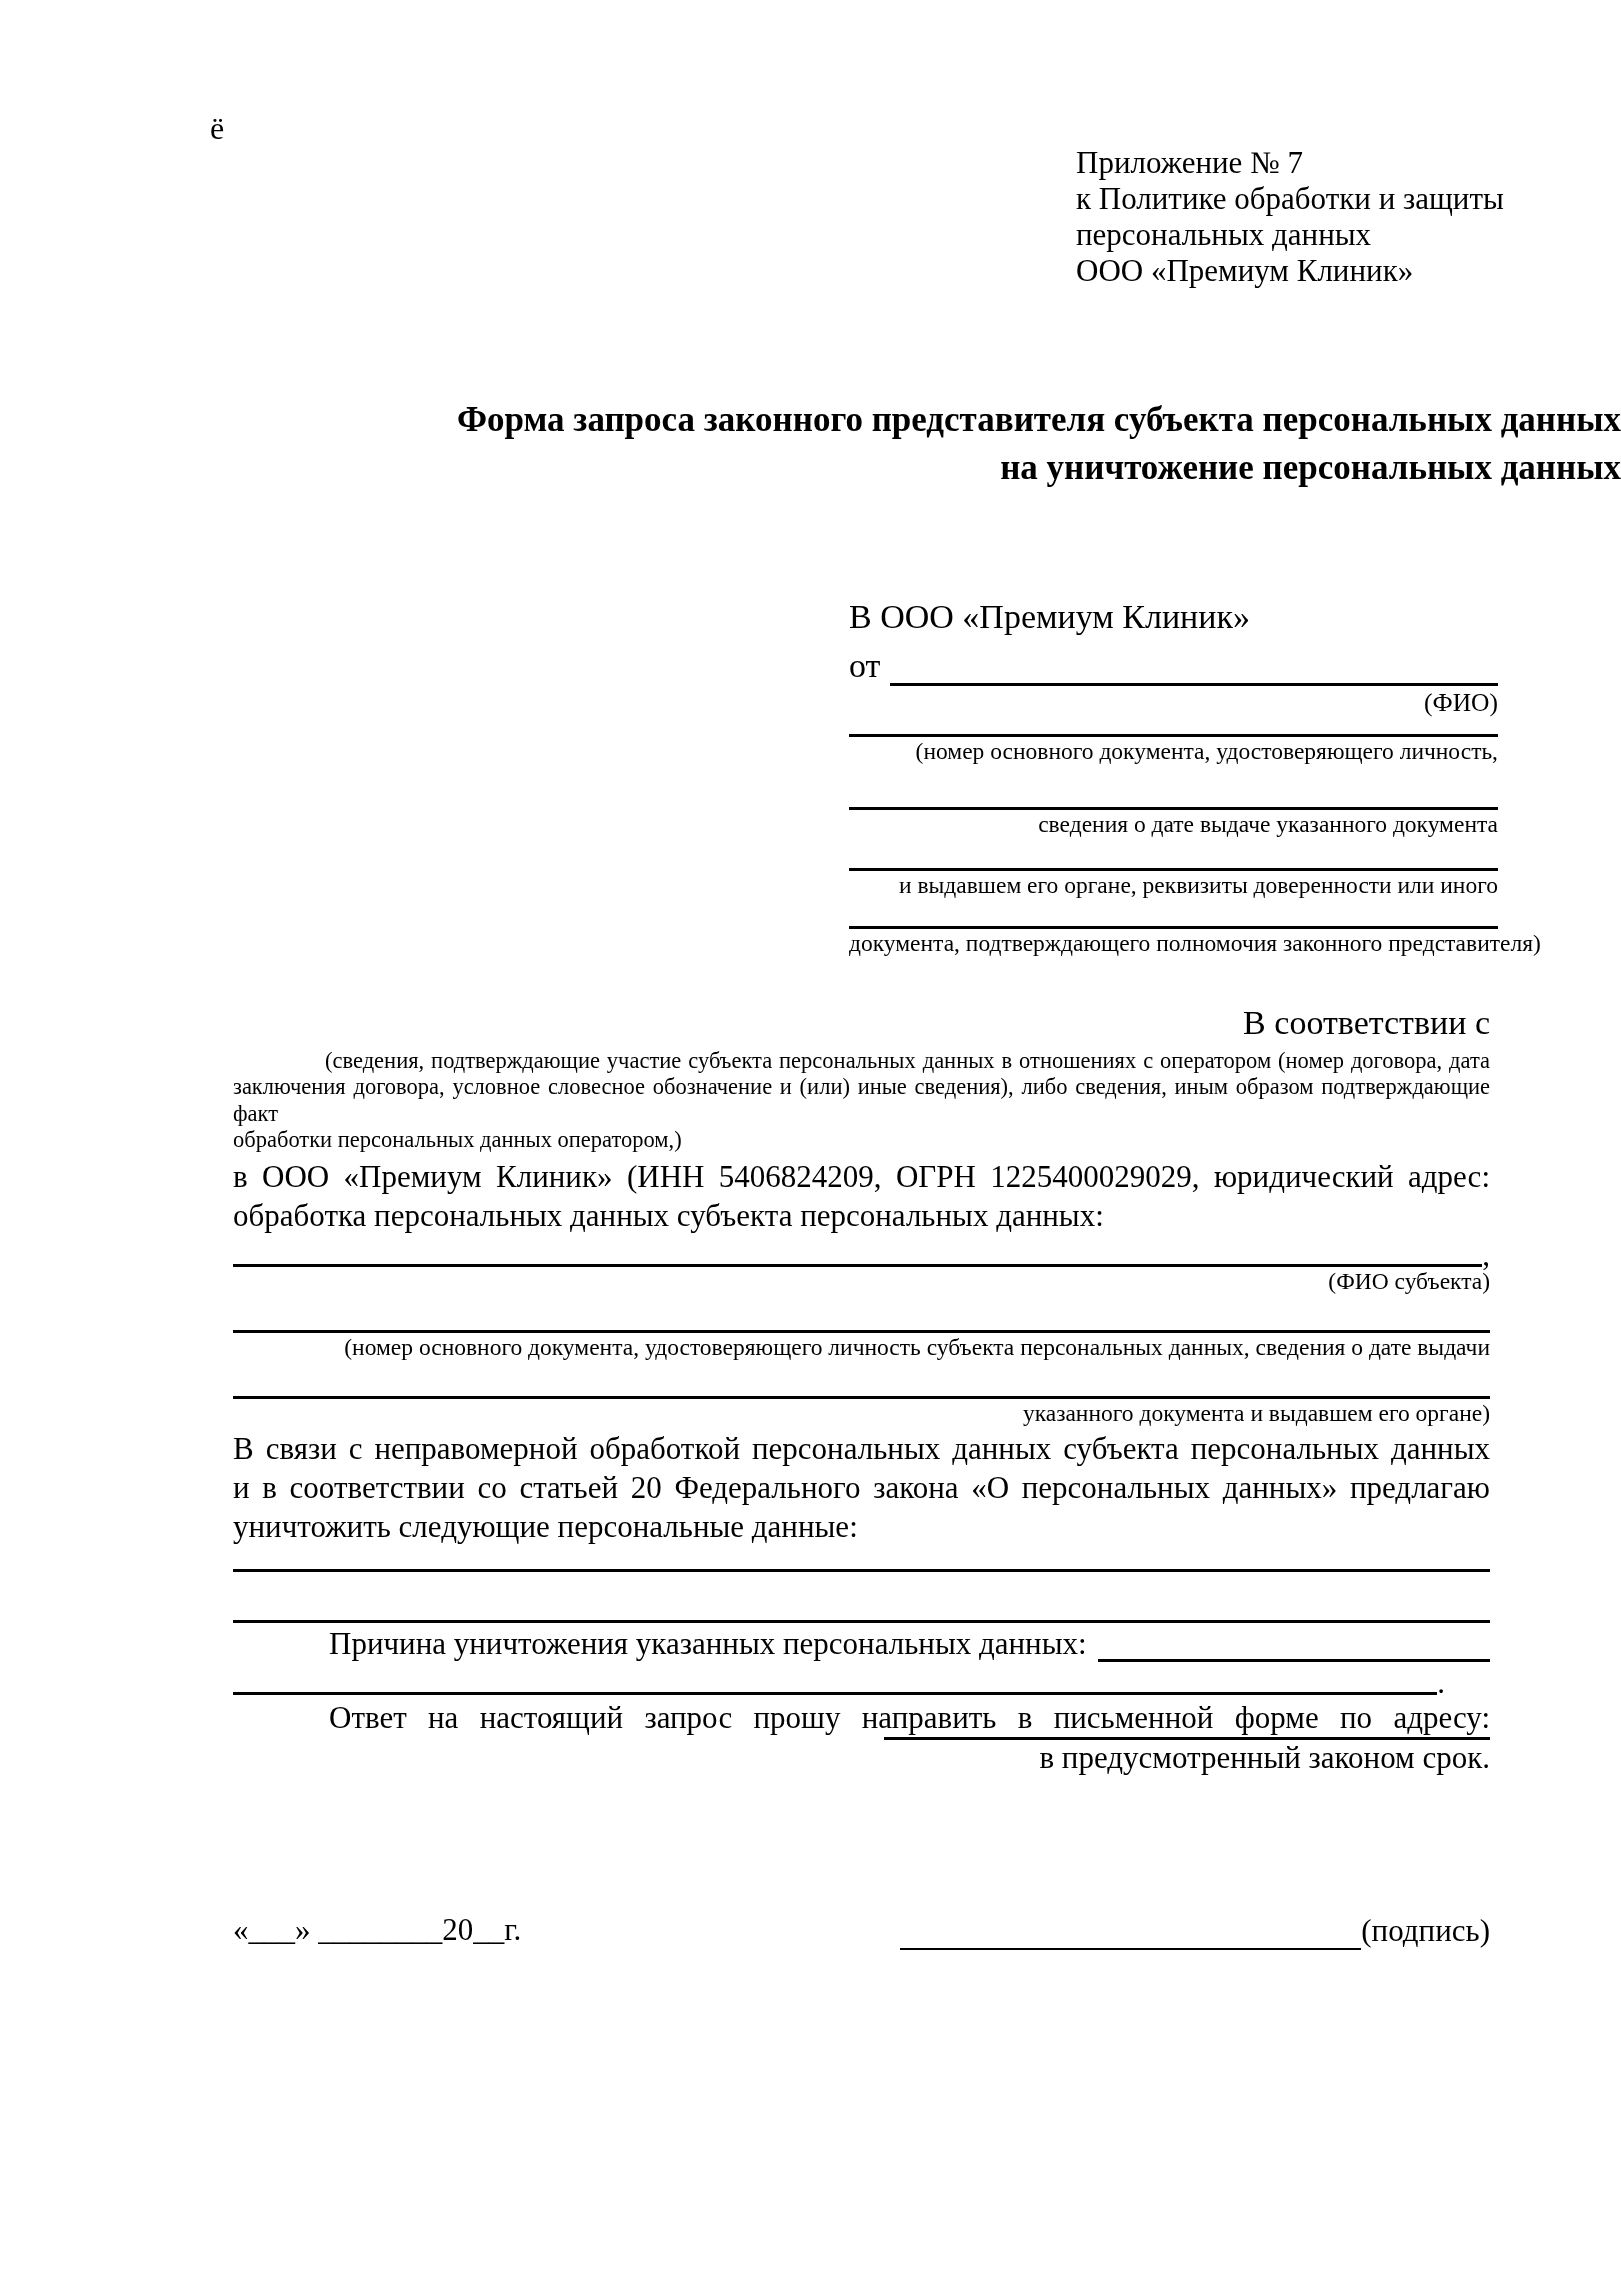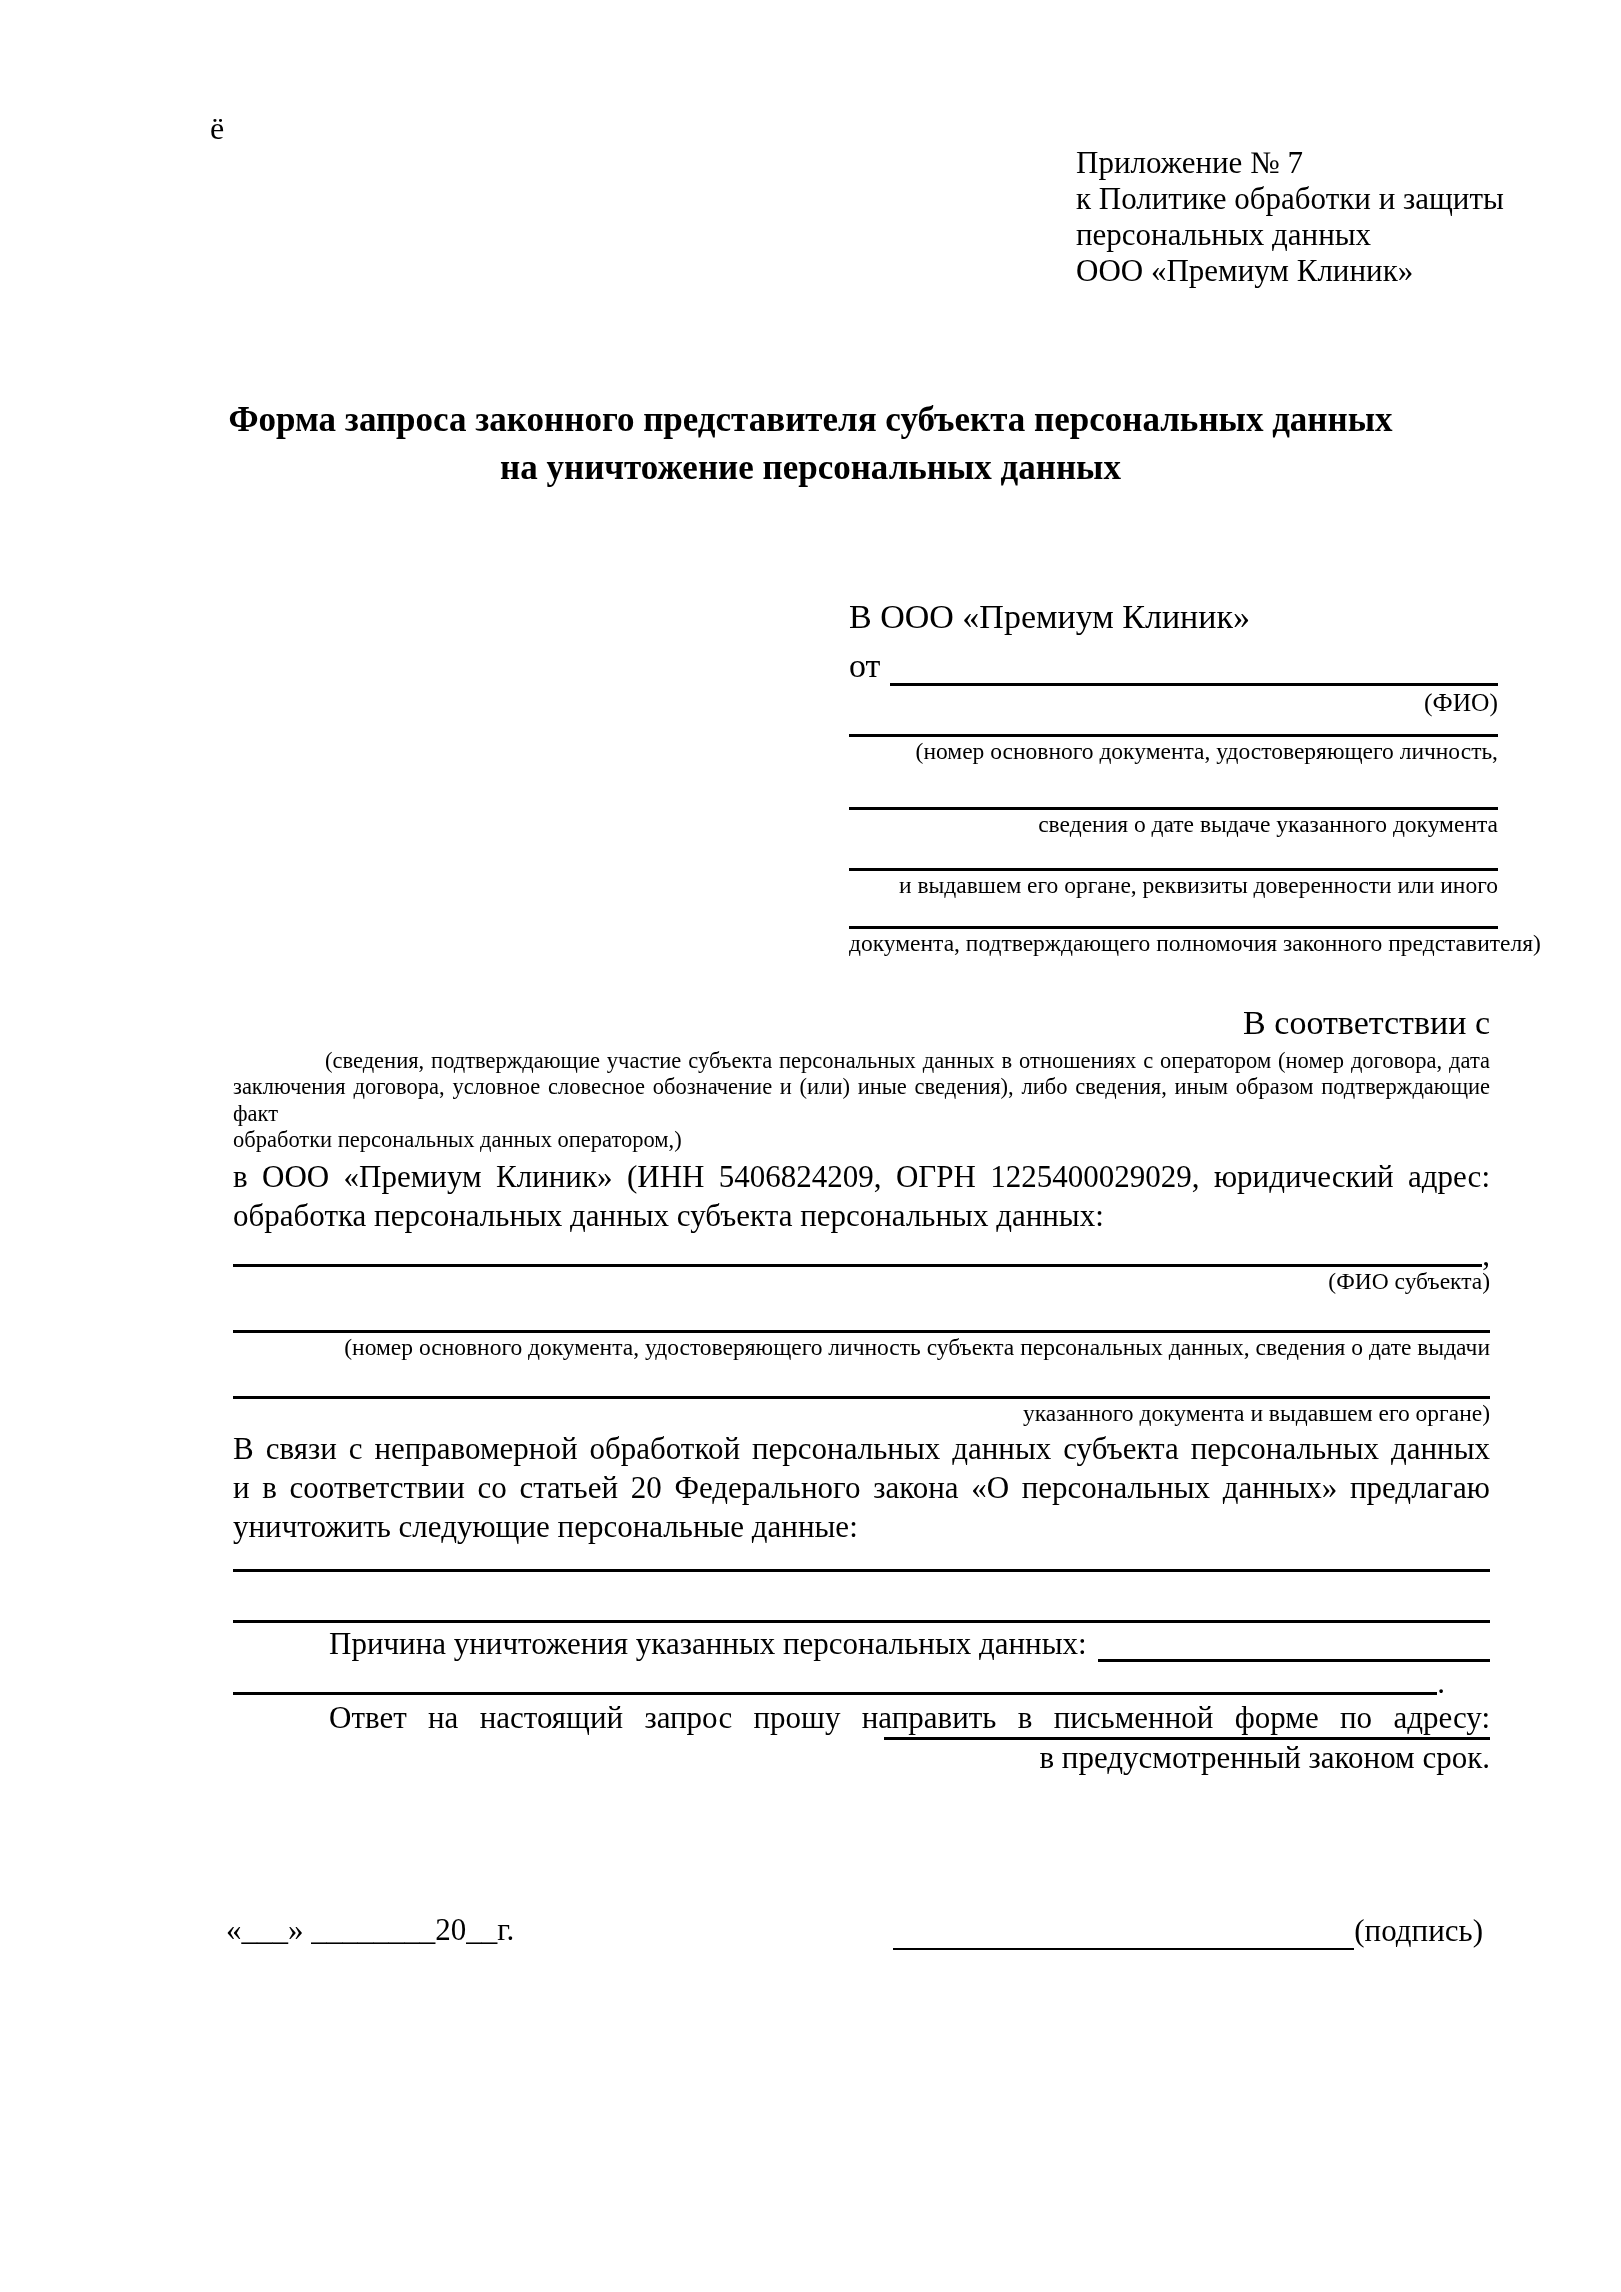--- a/index.html
+++ b/index.html
@@ -13,21 +13,21 @@
     overflow:hidden;
   }
   .abs { position:absolute; }
   .body-text { font-size:31px; line-height:39px; }
   .just { text-align:justify; text-align-last:justify; }
   .cap { text-align:right; white-space:nowrap; }
   .ul { border-bottom:3.9px solid #000; }
   .fill { flex:1 1 auto; border-bottom:3.9px solid #000; }
   .row { display:flex; align-items:flex-end; }
   .title {
-    width:1621px; text-align:center;
+    width:1621px; text-align:right;
     font-weight:bold; font-size:35px; line-height:48px;
   }
   .appendix { font-size:31px; line-height:36px; }
   .addr-cap { font-size:23.5px; line-height:28px; }
   .small-cap { font-size:23.5px; line-height:28px; }
   .fine { font-size:22.5px; line-height:26.5px; }
 </style>
 </head>
 <body>
 
@@ -112,21 +112,21 @@
       <span style="font-size:31px; line-height:23.5px;">.</span>
     </div>
 
     <div class="body-text just" style="margin-top:3px; text-indent:96px;">Ответ на настоящий запрос прошу направить в письменной форме по адресу:</div>
     <div class="row" style="height:35px;flex-direction:column;">
       <span class="ul" style="width:606px; height:100%;"></span>
       <span style="font-size:31px; line-height:35px; white-space:nowrap;">в предусмотренный законом срок.</span>
     </div>
   </div>
 
-  <div class="abs row" style="left:226px; top:1909px; width:1257px; height:41px; justify-content:space-between;">
+  <div class="abs row" style="left:233px; top:1909px; width:1257px; height:41px; justify-content:space-between;">
     <span style="font-size:31px; line-height:41px; white-space:nowrap;">«___» ________20__г.</span>
     <span class="row" style="height:41px;">
       <span style="width:461px; height:41px; border-bottom:2.9px solid #000;"></span>
       <span style="font-size:31px; line-height:39px; white-space:nowrap;">(подпись)</span>
     </span>
   </div>
 
 </div>
 
 

